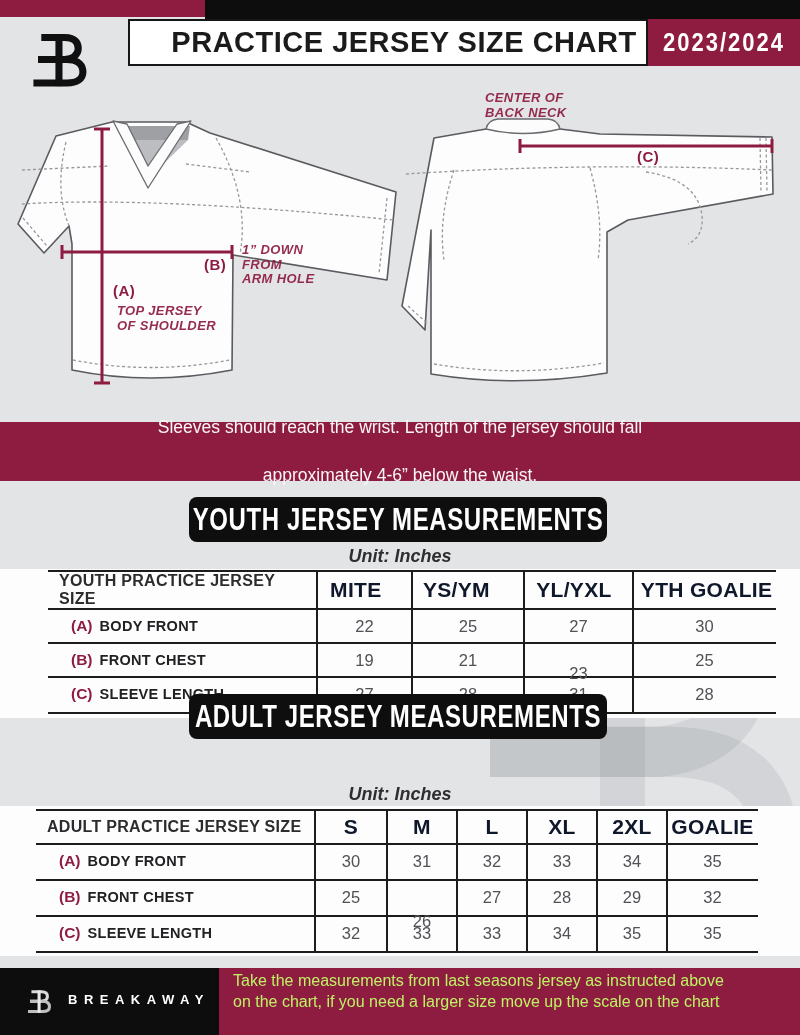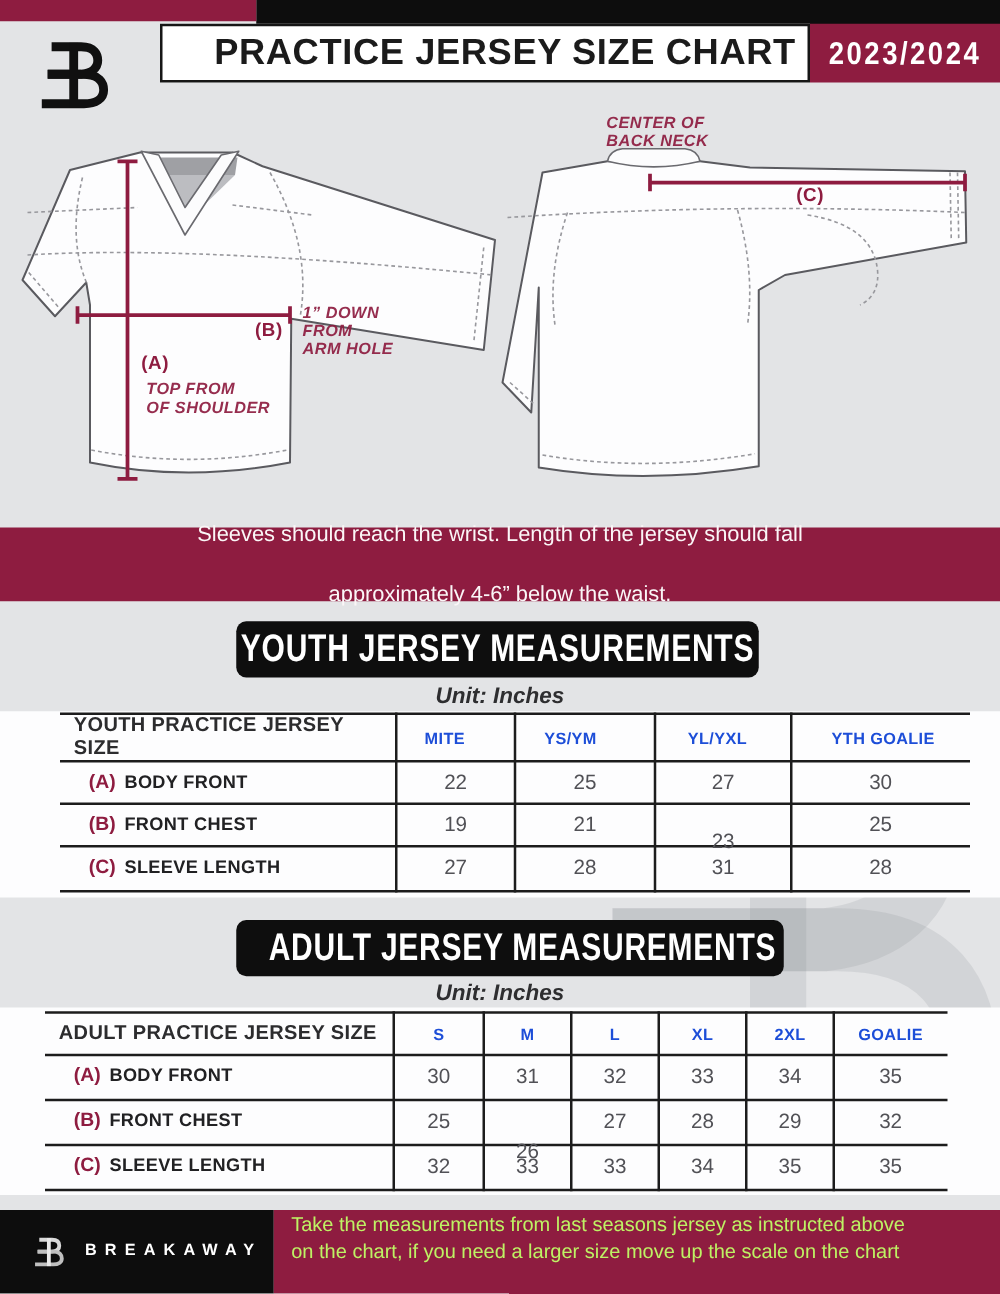--- a/index.html
+++ b/index.html
@@ -37,21 +37,21 @@
 
   .white-band{left:0;width:800px;background:#FDFDFE;z-index:0;}
 
   
   .sz-table{z-index:2;}
   .hline{position:absolute;left:0;height:2px;background:#1c1c1c;width:100%;}
   .vline{position:absolute;top:0;height:144px;width:2px;background:#1c1c1c;}
   .trow{position:absolute;left:0;width:100%;display:flex;align-items:center;}
   .c{box-sizing:border-box;text-align:center;}
   .sizecell{text-align:left;}
-  .colhead{font-weight:bold;font-size:13px;color:#1d4ed8;letter-spacing:.3px;}
+  .colhead{font-weight:bold;font-size:21px;color:#0f172a;letter-spacing:.3px;}
   .sizehead{font-weight:bold;font-size:16px;color:#2c2c2e;letter-spacing:.3px;}
   .rowkey{color:#8E1C40;font-weight:bold;font-size:15.5px;margin-right:7px;}
   .rowlab{color:#212123;font-weight:bold;font-size:14.5px;letter-spacing:.3px;}
   .val{font-size:16.5px;color:#515156;}
 
   
   .footer-black{left:0;top:968px;width:219px;height:67px;background:#0D0D0D;z-index:2;}
   .footer-maroon{left:219px;top:968px;width:581px;height:67px;background:#8E1C40;z-index:2;}
   .footer-text{position:absolute;left:14px;top:2px;width:556px;color:#bef264;font-size:16px;line-height:21px;}
   .brand{position:absolute;left:68px;top:24px;color:#ffffff;font-weight:bold;font-size:13px;letter-spacing:6.5px;white-space:nowrap;}
@@ -151,21 +151,21 @@
   </div>
   <div class="abs ann" style="left:242px;top:243px;">
     <div class="cap">1” DOWN</div>
     <div class="cap">FROM</div>
     <div class="cap">ARM HOLE</div>
   </div>
   <div class="abs ann tag" style="left:113px;top:282px;">
     <span class="tag">(A)</span>
   </div>
   <div class="abs ann" style="left:117px;top:304px;">
-    <div class="cap">TOP FROM</div>
+    <div class="cap">TOP JERSEY</div>
     <div class="cap">OF SHOULDER</div>
   </div>
 
   <div class="abs notice">
     <div>Sleeves should reach the wrist. Length of the jersey should fall</div>
     <div>approximately 4-6” below the waist.</div>
   </div>
 
   <div class="abs sec-head" style="top:497px;">
     <span>YOUTH JERSEY MEASUREMENTS</span>
@@ -215,21 +215,21 @@
       <div class="c sizecell" style="width:269px;padding-left:23px;">
         <span class="rowkey">(C)</span><span class="rowlab">SLEEVE LENGTH</span>
       </div>
       <div class="c val" style="width:95px;">27</div>
       <div class="c val" style="width:112px;">28</div>
       <div class="c val" style="width:109px;">31</div>
       <div class="c val" style="width:143px;">28</div>
     </div>
   </div>
 
-  <div class="abs sec-head" style="top:736px;padding-left:20px;">
+  <div class="abs sec-head" style="top:694px;">
     <span>ADULT JERSEY MEASUREMENTS</span>
   </div>
   <div class="abs unit" style="top:784px;">Unit: Inches</div>
 
   <div class="abs sz-table" style="left:36px;top:809px;width:722px;height:144px;">
     <div class="hline" style="top:0;"></div>
     <div class="hline" style="top:34px;"></div>
     <div class="hline" style="top:70px;"></div>
     <div class="hline" style="top:106px;"></div>
     <div class="hline" style="top:142px;"></div>

